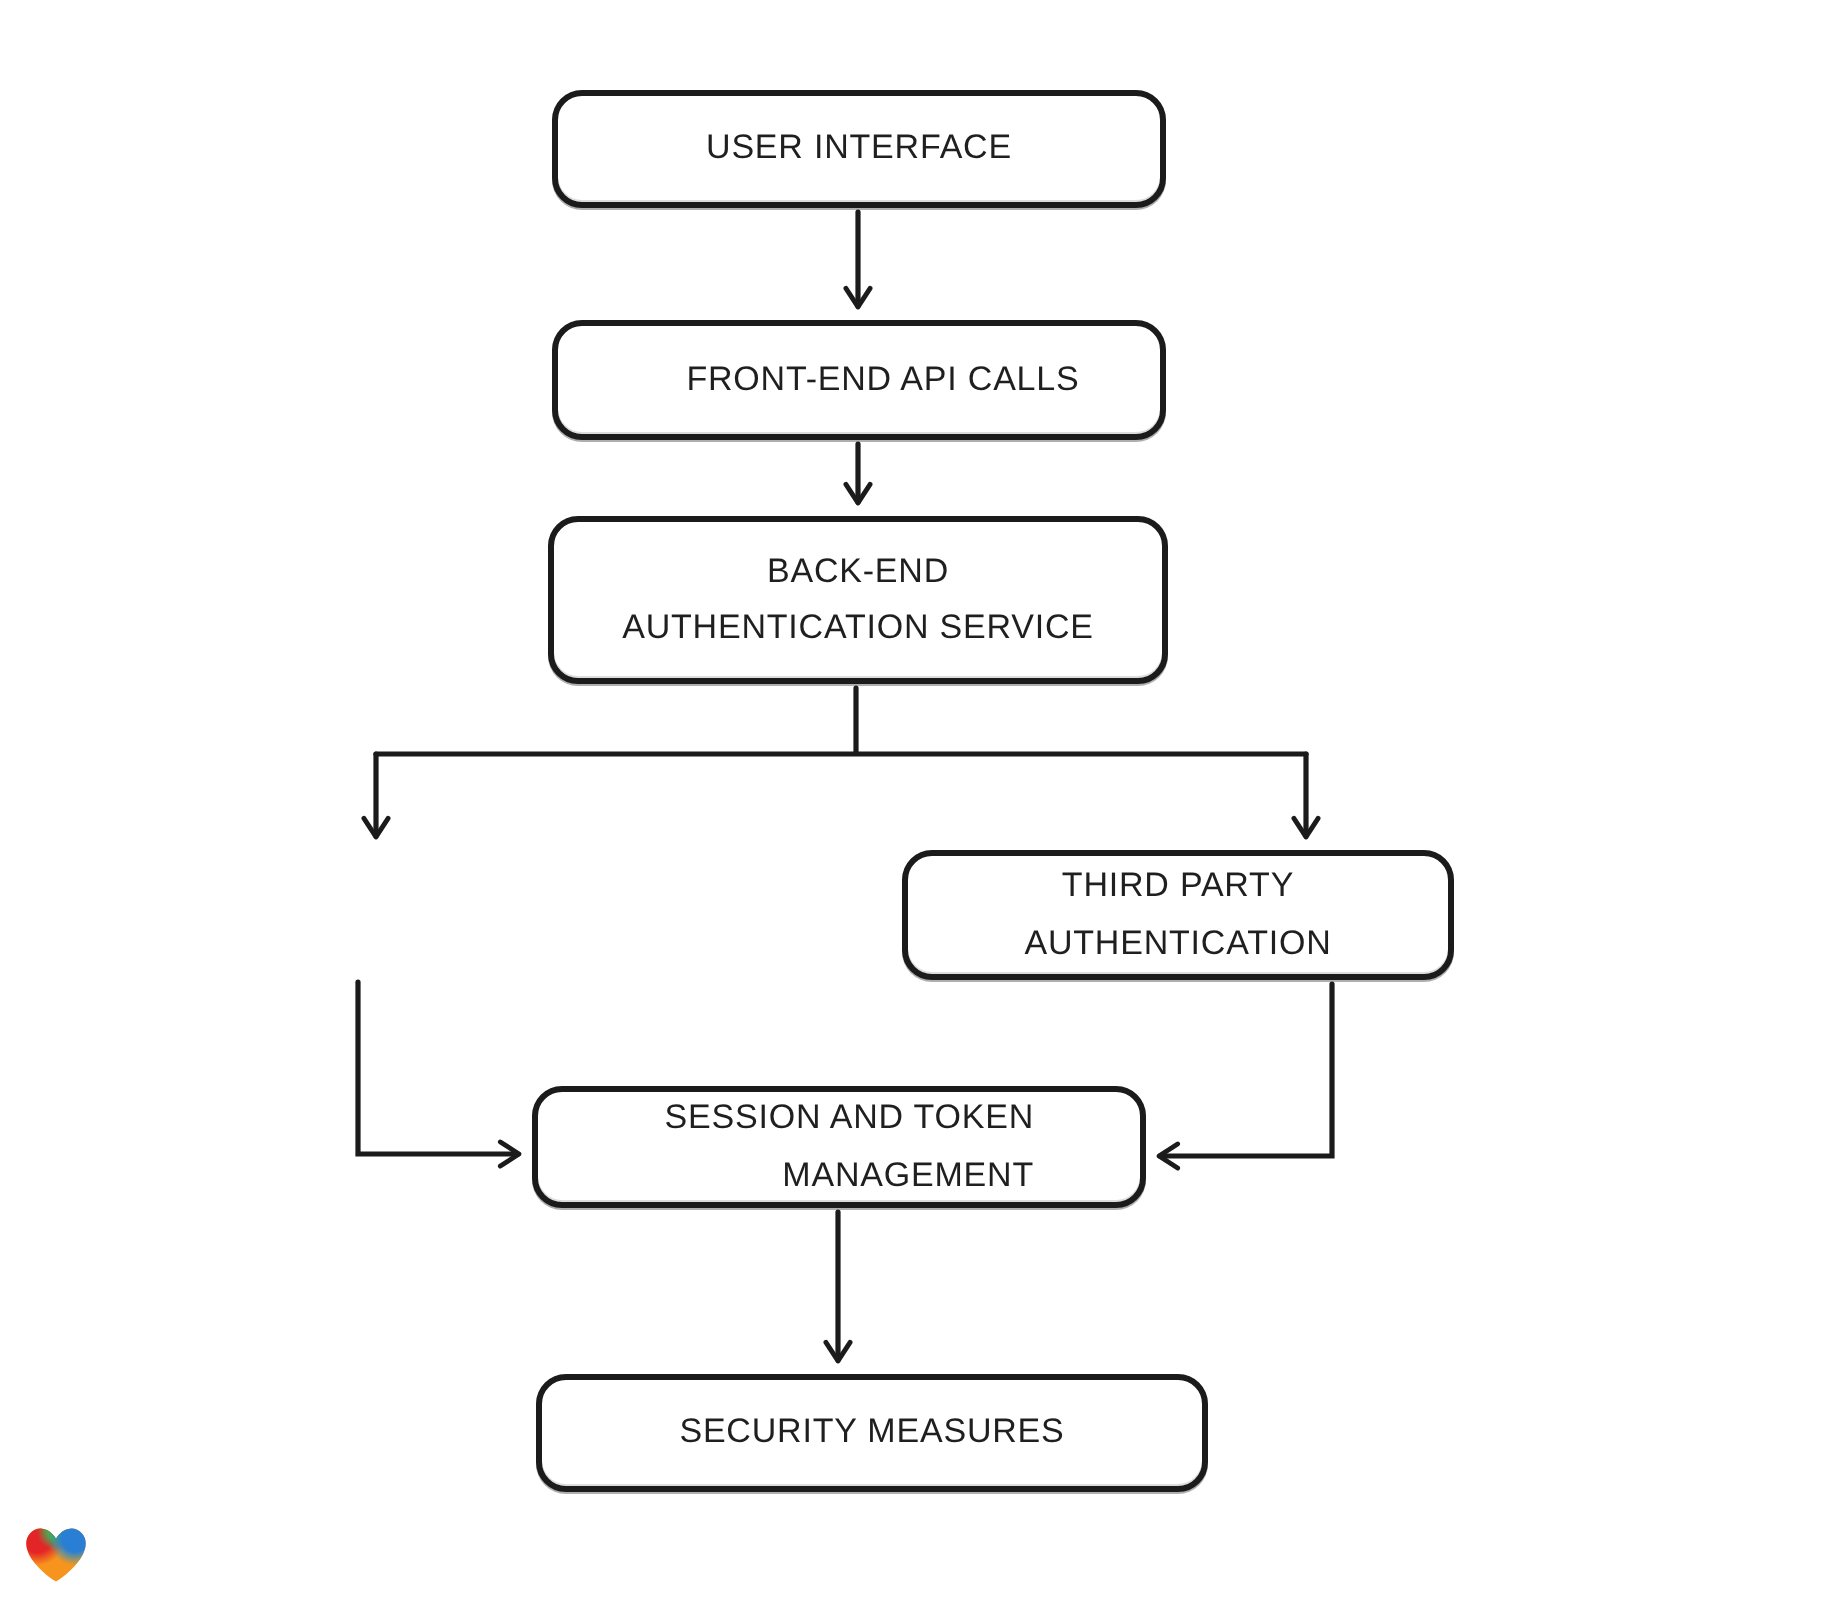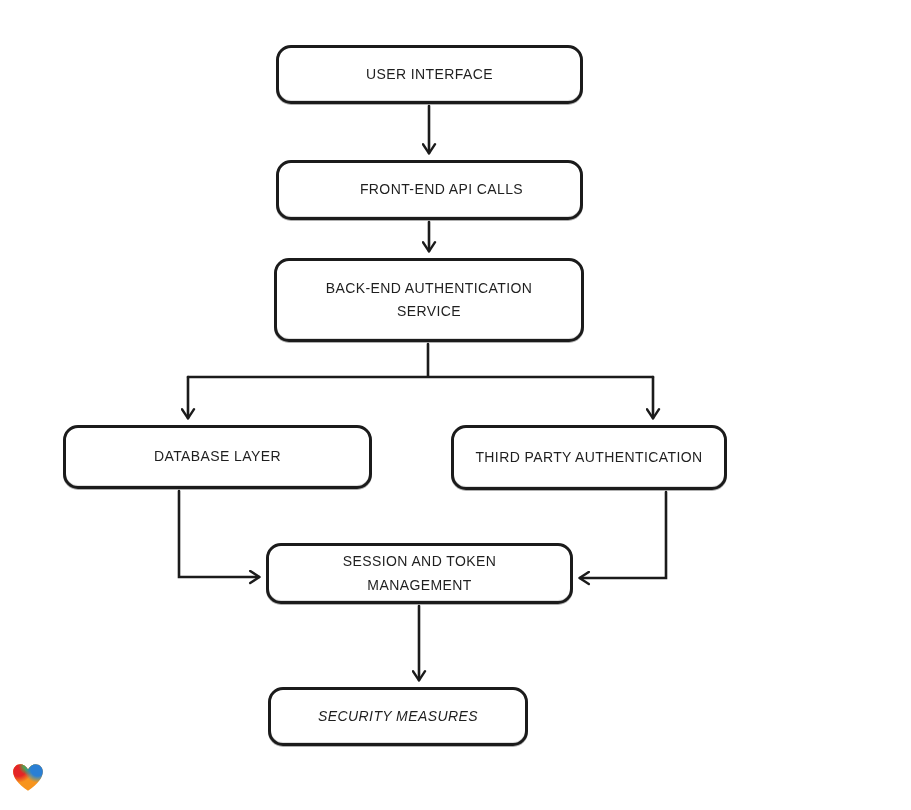--- a/index.html
+++ b/index.html
@@ -29,36 +29,36 @@
     background: #ffffff;
     border: 3px solid #1b1b1b;
     border-radius: 15px;
     box-shadow: 0 1px 0 rgba(27,27,27,0.35), inset 0 -1px 0 rgba(27,27,27,0.15);
     display: flex;
     align-items: center;
     justify-content: center;
     text-align: center;
   }
   .node .label {
-    font-size: 14px;
+    font-size: 17px;
     line-height: 1.65;
     letter-spacing: 0.4px;
     color: #1f1f1f;
     text-transform: uppercase;
   }
   
   .n1 { left: 276px; top: 45px;  width: 307px; height: 59px; }
   .n2 { left: 276px; top: 160px; width: 307px; height: 60px; padding-left: 24px; }
   .n3 { left: 274px; top: 258px; width: 310px; height: 84px; }
   .n4 { left: 63px;  top: 425px; width: 309px; height: 64px; }
   .n5 { left: 451px; top: 425px; width: 276px; height: 65px; }
   .n6 { left: 266px; top: 543px; width: 307px; height: 61px; }
-  .n7 { left: 268px; top: 687px; width: 260px; height: 59px; font-style: italic; }
+  .n7 { left: 268px; top: 687px; width: 336px; height: 59px; }
   .n3 .label { max-width: 245px; }
-  .n6 .label { max-width: 195px; }
+  .n6 .label { max-width: 195px; text-align: right; }
   .logo {
     position: absolute;
     left: 9px;
     top: 758px;
     width: 38px;
     height: 38px;
   }
 </style>
 </head>
 <body>
@@ -88,23 +88,20 @@
   </div>
 
   <div class="node n2">
     <span class="label">FRONT-END API CALLS</span>
   </div>
 
   <div class="node n3">
     <span class="label">BACK-END AUTHENTICATION SERVICE</span>
   </div>
 
-  <div class="node n4">
-    <span class="label">DATABASE LAYER</span>
-  </div>
 
   <div class="node n5">
     <span class="label">THIRD PARTY AUTHENTICATION</span>
   </div>
 
   <div class="node n6">
     <span class="label">SESSION AND TOKEN MANAGEMENT</span>
   </div>
 
   <div class="node n7">

